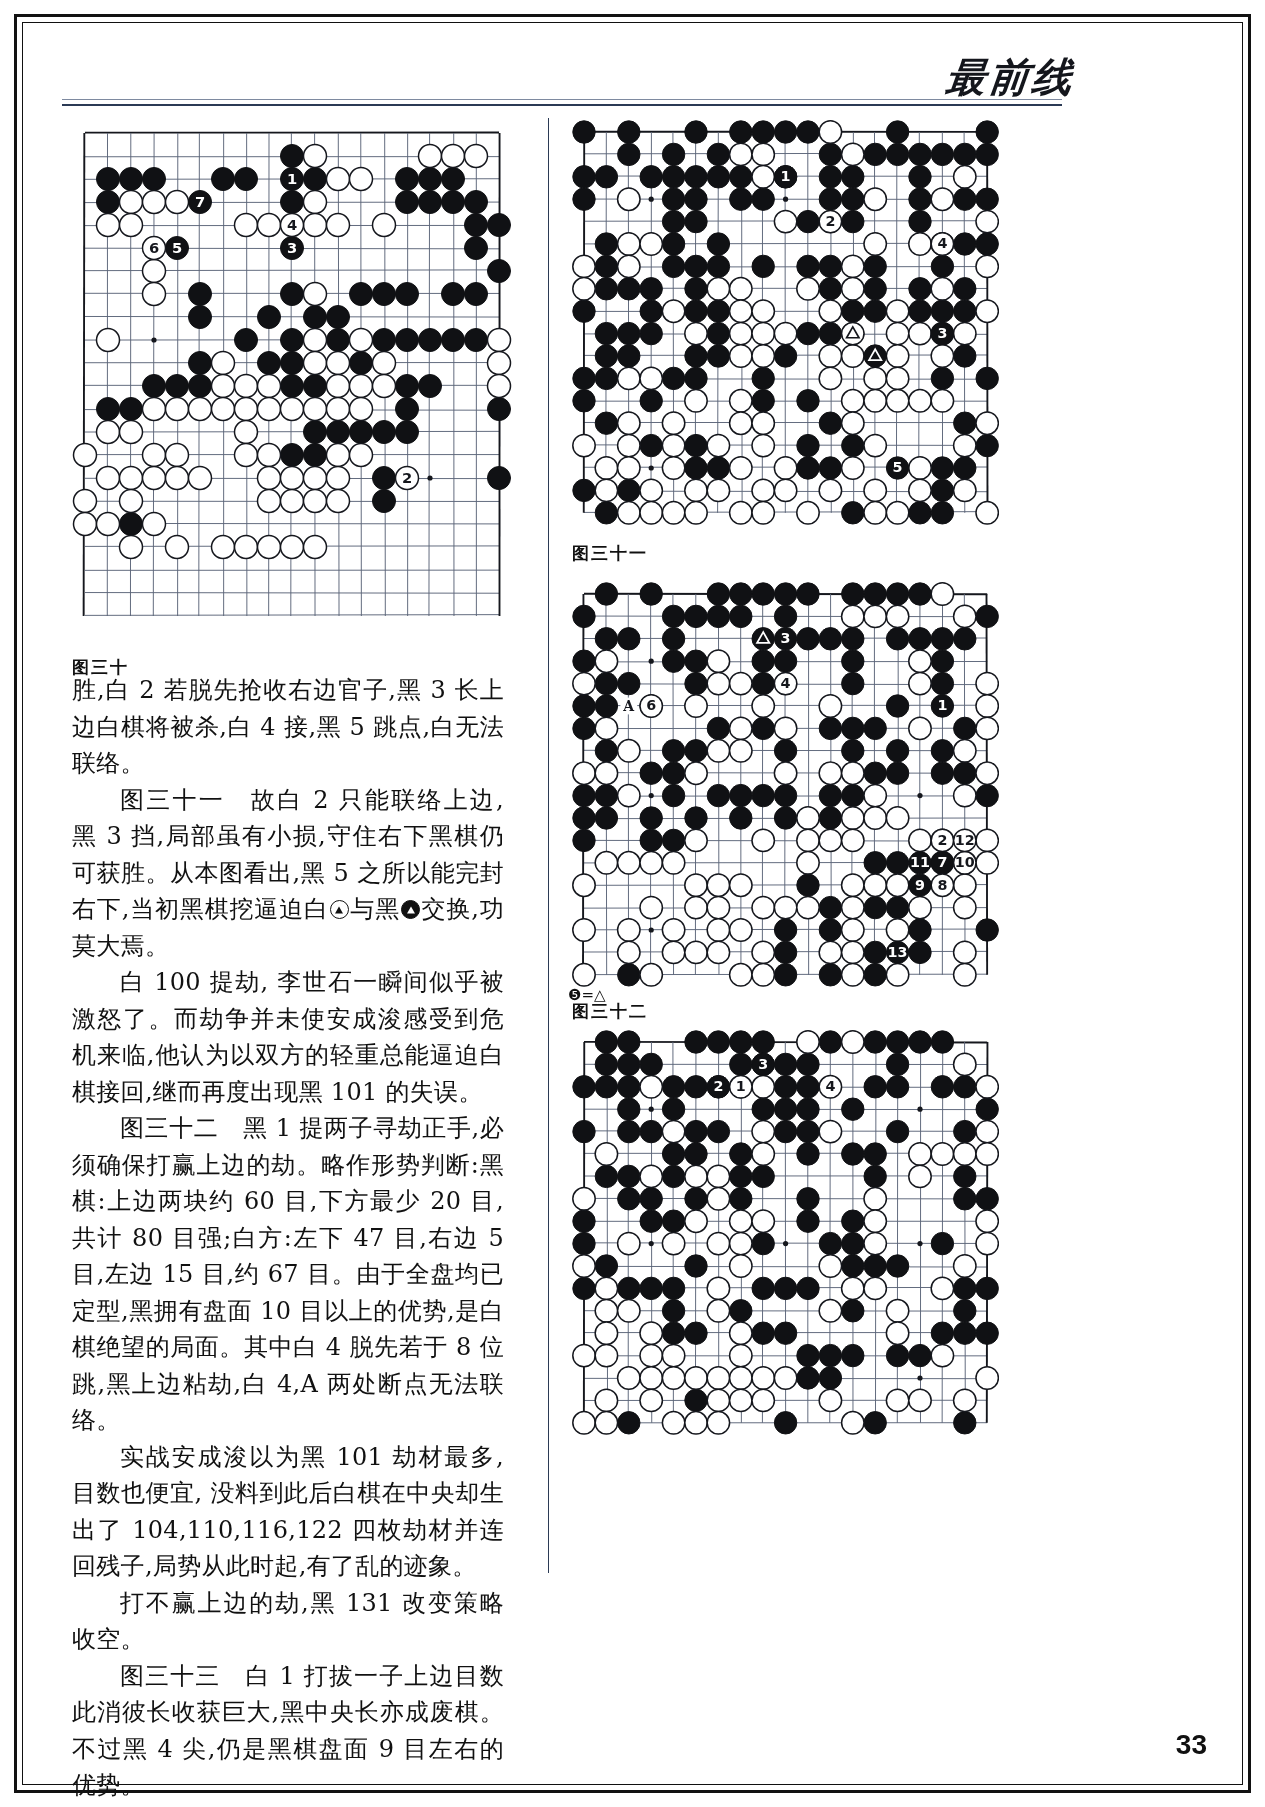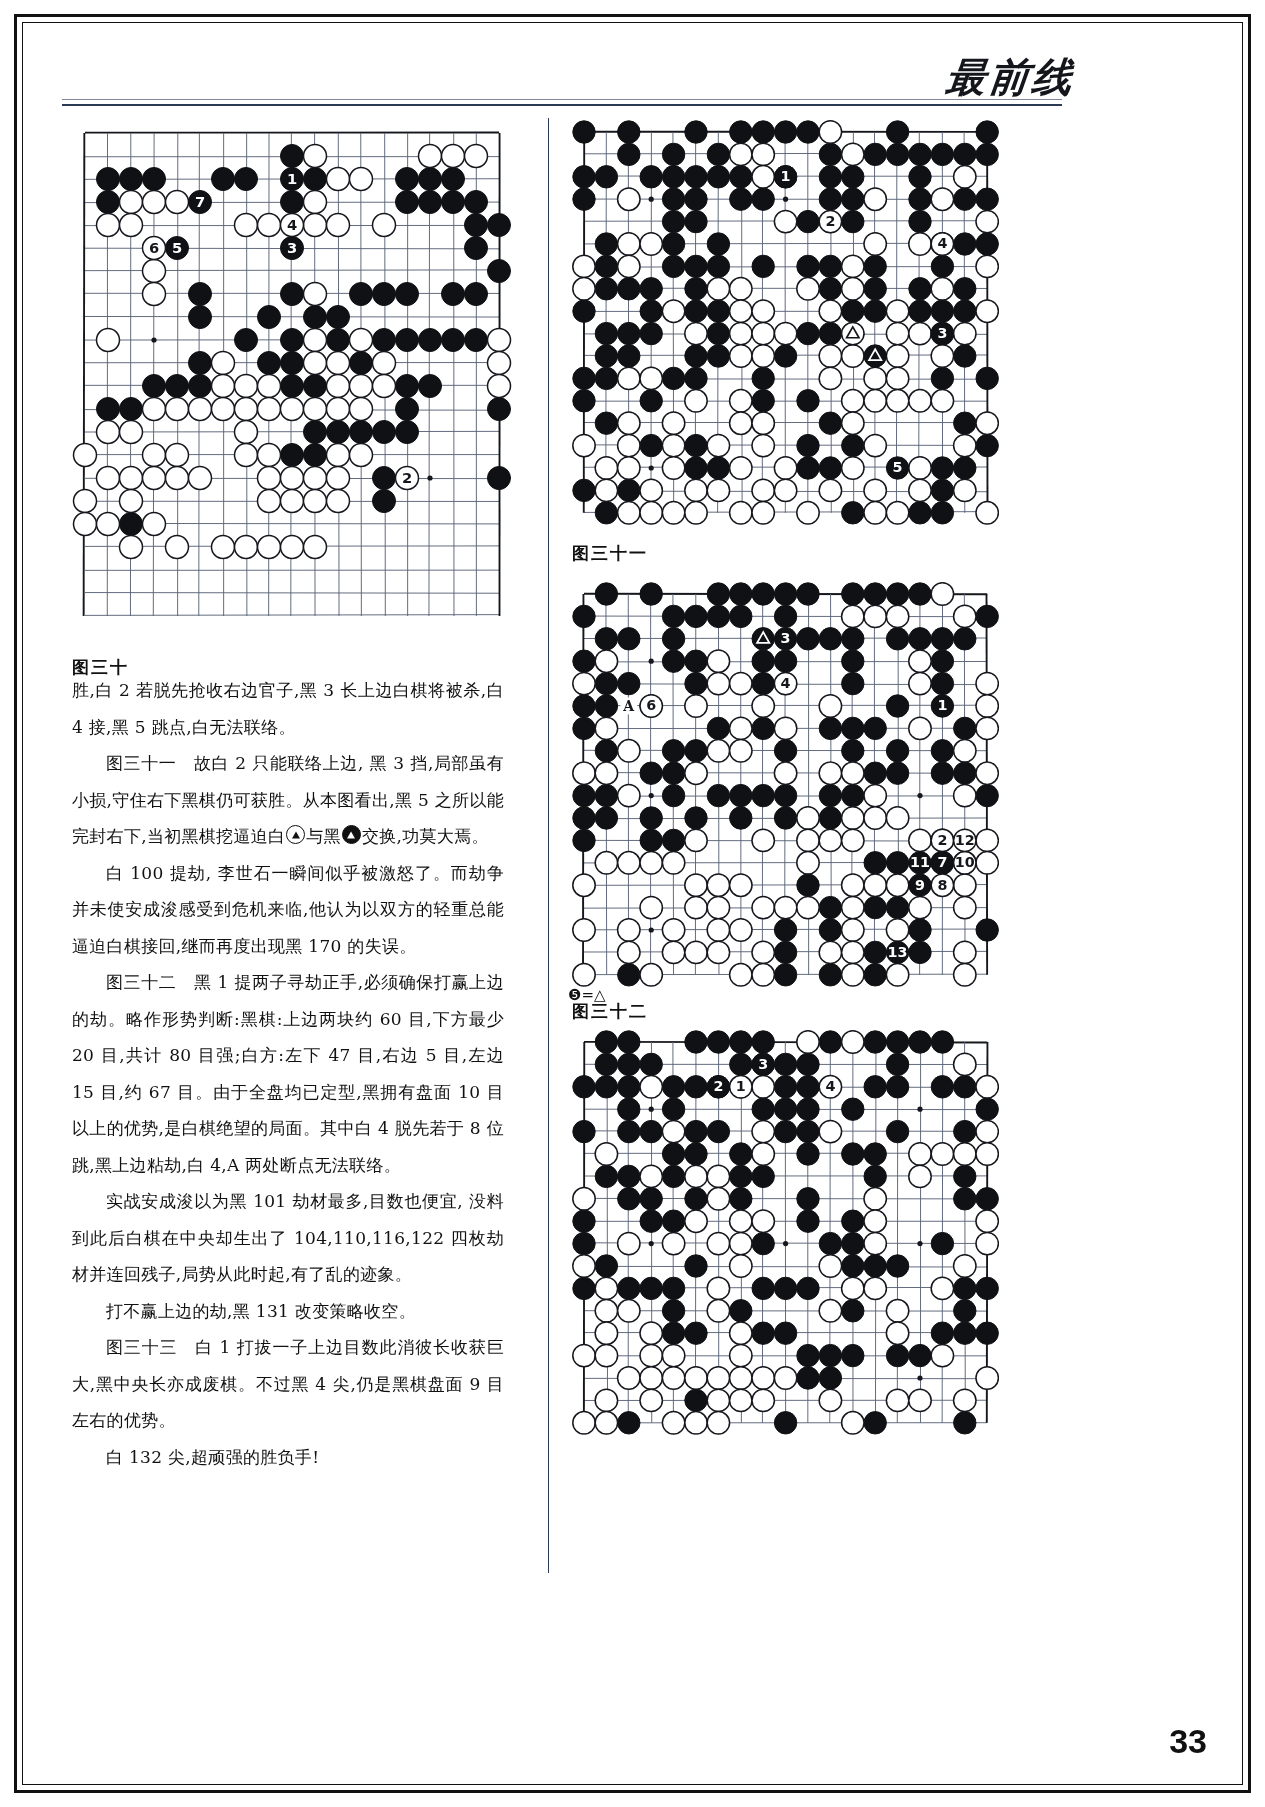--- a/index.html
+++ b/index.html
@@ -41,21 +41,21 @@
   
   .col-divider{
     position:absolute;left:548px;top:118px;width:0;height:1455px;
     border-left:1px solid #2b3a55;
   }
 
   
   .page-number{
     position:absolute;right:58px;bottom:46px;
     font-family:"Liberation Sans", sans-serif;
-    font-size:34px;font-weight:700;color:#111;margin-top:28px;
+    font-size:28px;font-weight:700;color:#111;margin-top:28px;
   }
 
   
   .board{
     position:absolute;
     background:#ffffff;
   }
   .board svg{display:block;}
   .caption{
     position:absolute;
@@ -73,21 +73,21 @@
   }
 
   
   .bodytext{
     position:absolute;
     font-family:"DejaVu Serif", serif;
     color:#111;
   }
   .bodytext p{
     margin:0 0 0 0;
-    font-size:17px;
+    font-size:24px;
     line-height:36.5px;
     text-align:justify;
     text-justify:inter-character;
     letter-spacing:0.3px;
   }
   .bodytext p.ind{ text-indent:2em; }
 
   
   .inl-wtri,.inl-btri{
     display:inline-block;width:17px;height:17px;border-radius:50%;
@@ -1162,21 +1162,21 @@
           <text x="191.2" y="38.879999999999995" text-anchor="middle" font-family="&quot;DejaVu Sans&quot;, sans-serif" font-size="14.335999999999999px" font-weight="700" fill="#ffffff">3</text>
           <circle cx="258.4" cy="56.8" r="11.2" fill="#ffffff" stroke="#15171d" stroke-width="1.5"></circle>
           <text x="258.4" y="61.279999999999994" text-anchor="middle" font-family="&quot;DejaVu Sans&quot;, sans-serif" font-size="14.335999999999999px" font-weight="700" fill="#15171d">4</text>
         </g>
       </svg>
   </div>
 
   <div class="bodytext" id="body" style="left:72px;top:672px;width:432px;">
       <p>胜,白 2 若脱先抢收右边官子,黑 3 长上边白棋将被杀,白 4 接,黑 5 跳点,白无法联络。</p>
       <p class="ind">图三十一　故白 2 只能联络上边, 黑 3 挡,局部虽有小损,守住右下黑棋仍可获胜。从本图看出,黑 5 之所以能完封右下,当初黑棋挖逼迫白<span class="inl-wtri"></span>与黑<span class="inl-btri"></span>交换,功莫大焉。</p>
-      <p class="ind">白 100 提劫, 李世石一瞬间似乎被激怒了。而劫争并未使安成浚感受到危机来临,他认为以双方的轻重总能逼迫白棋接回,继而再度出现黑 170 的失误。</p>
+      <p class="ind">白 100 提劫, 李世石一瞬间似乎被激怒了。而劫争并未使安成浚感受到危机来临,他认为以双方的轻重总能逼迫白棋接回,继而再度出现黑 101 的失误。</p>
       <p class="ind">图三十二　黑 1 提两子寻劫正手,必须确保打赢上边的劫。略作形势判断:黑棋:上边两块约 60 目,下方最少 20 目,共计 80 目强;白方:左下 47 目,右边 5 目,左边 15 目,约 67 目。由于全盘均已定型,黑拥有盘面 10 目以上的优势,是白棋绝望的局面。其中白 4 脱先若于 8 位跳,黑上边粘劫,白 4,A 两处断点无法联络。</p>
       <p class="ind">实战安成浚以为黑 101 劫材最多,目数也便宜, 没料到此后白棋在中央却生出了 104,110,116,122 四枚劫材并连回残子,局势从此时起,有了乱的迹象。</p>
       <p class="ind">打不赢上边的劫,黑 131 改变策略收空。</p>
       <p class="ind">图三十三　白 1 打拔一子上边目数此消彼长收获巨大,黑中央长亦成废棋。不过黑 4 尖,仍是黑棋盘面 9 目左右的优势。</p>
       <p class="ind">白 132 尖,超顽强的胜负手!</p>
     </div>
 
   <div class="page-number">33</div>
 </div>
 

